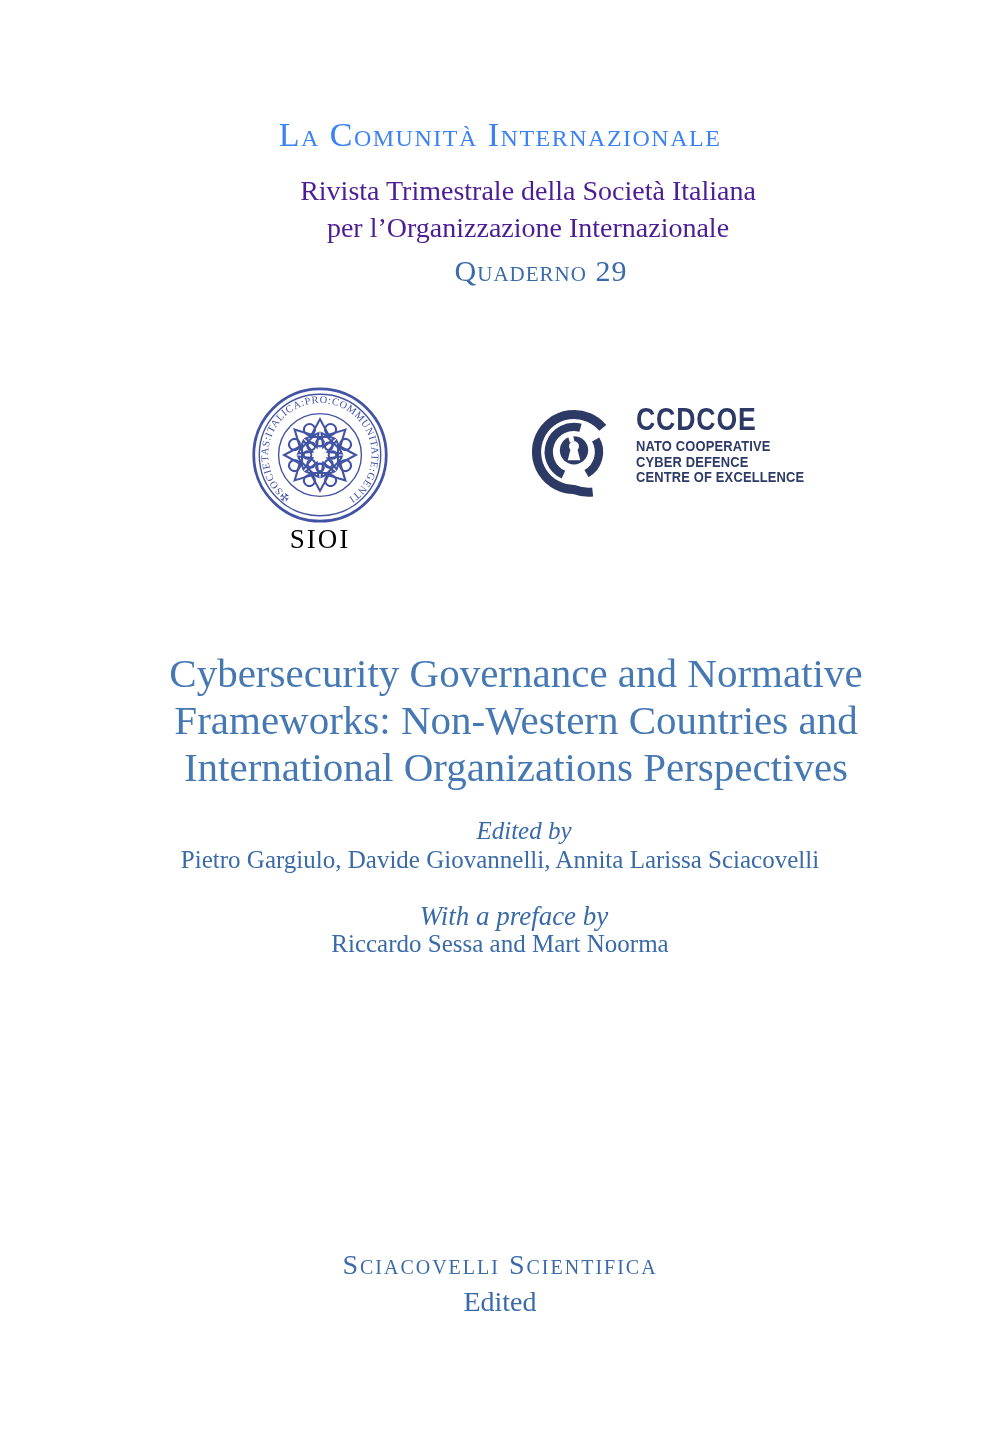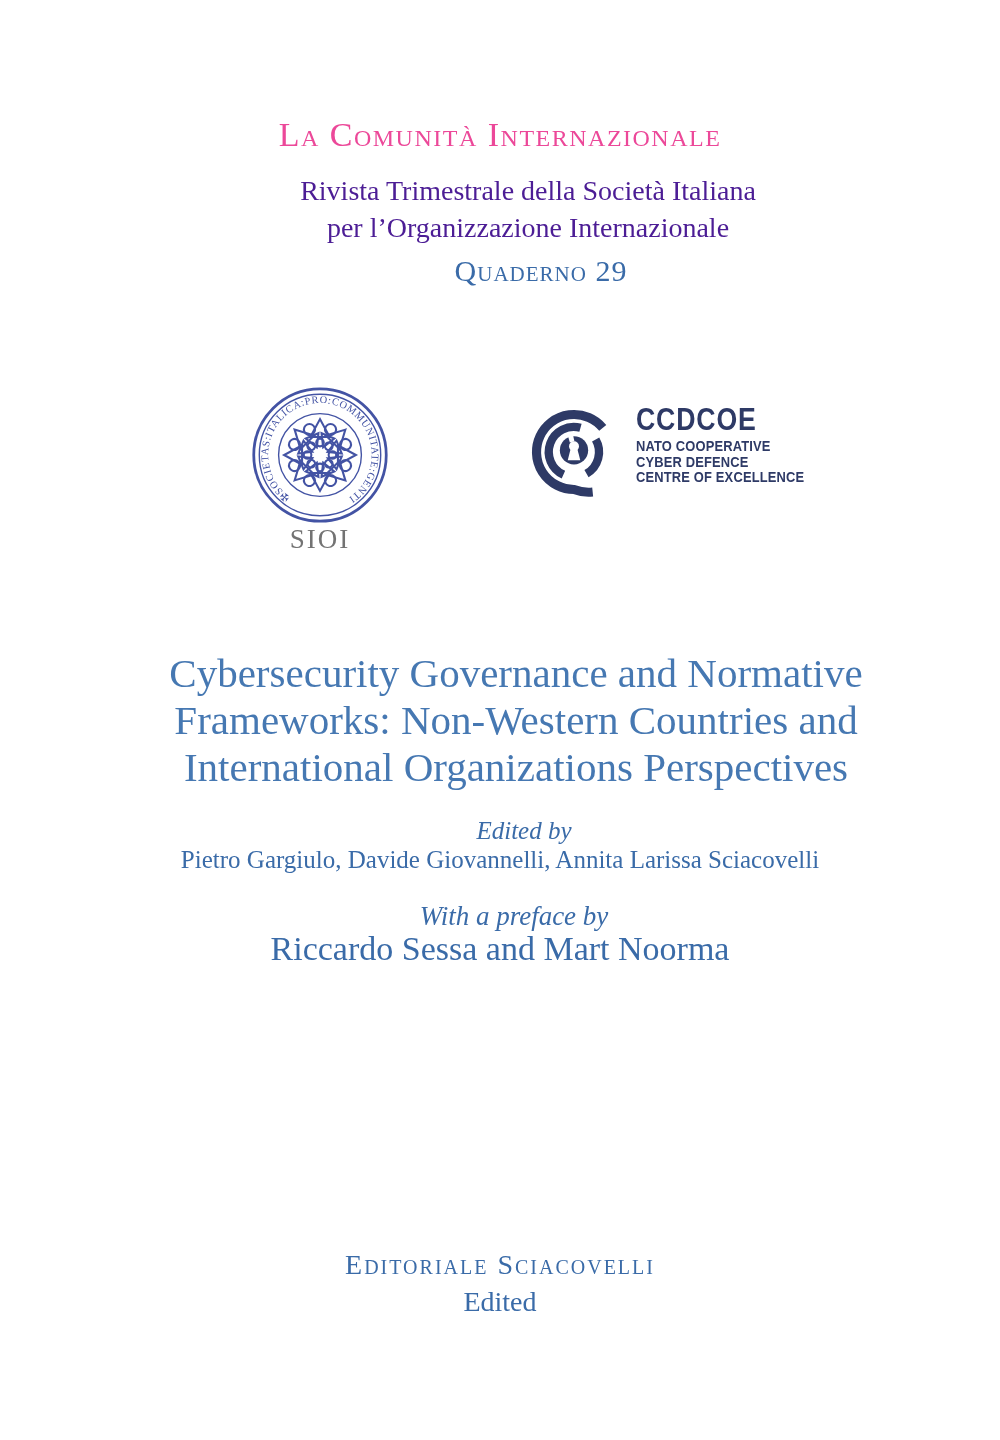--- a/index.html
+++ b/index.html
@@ -19,21 +19,21 @@
     position: absolute;
     left: 0;
     width: 1000px;
     text-align: center;
   }
   .journal-title {
     top: 116px;
     font-size: 34px;
     font-variant: small-caps;
     letter-spacing: 1.5px;
-    color: #ec4899;
+    color: #3b82f6;
   }
   .journal-subtitle {
     top: 172px;
     font-size: 28px;
     line-height: 37px;
     color: #4c1d95;
     margin-left: 28px;
   }
   .journal-issue {
     top: 254px;
@@ -54,21 +54,21 @@
     position: absolute;
     left: 248px;
     top: 6px;
     width: 144px;
     text-align: center;
   }
   .sioi-label {
     margin-top: -4px;
     font-size: 27px;
     letter-spacing: 2px;
-    color: #737373;
+    color: #000000;
   }
   .ccdcoe-logo {
     position: absolute;
     left: 524px;
     top: 22px;
     height: 100px;
   }
   .ccdcoe-icon {
     position: absolute;
     left: 0;
@@ -118,21 +118,21 @@
   }
   .preface-label {
     top: 901px;
     font-size: 27px;
     font-style: italic;
     color: #3a6ba8;
     padding-left: 14px;
   }
   .preface-authors {
     top: 930px;
-    font-size: 34px;
+    font-size: 25px;
     color: #3a6ba8;
   }
   .publisher-name {
     top: 1249px;
     font-size: 28px;
     font-variant: small-caps;
     letter-spacing: 2px;
     color: #3a6ba8;
   }
   .publisher-city {
@@ -247,17 +247,17 @@
   </div>
 
   <div class="center-text edited-by-label">Edited by</div>
 
   <div class="center-text editors">Pietro Gargiulo, Davide Giovannelli, Annita Larissa Sciacovelli</div>
 
   <div class="center-text preface-label">With a preface by</div>
 
   <div class="center-text preface-authors">Riccardo Sessa and Mart Noorma</div>
 
-  <div class="center-text publisher-name">Editoriale Sciacovelli</div>
+  <div class="center-text publisher-name">Sciacovelli Scientifica</div>
 
   <div class="center-text publisher-city">Edited</div>
 
 </div>
 
 </body></html>

